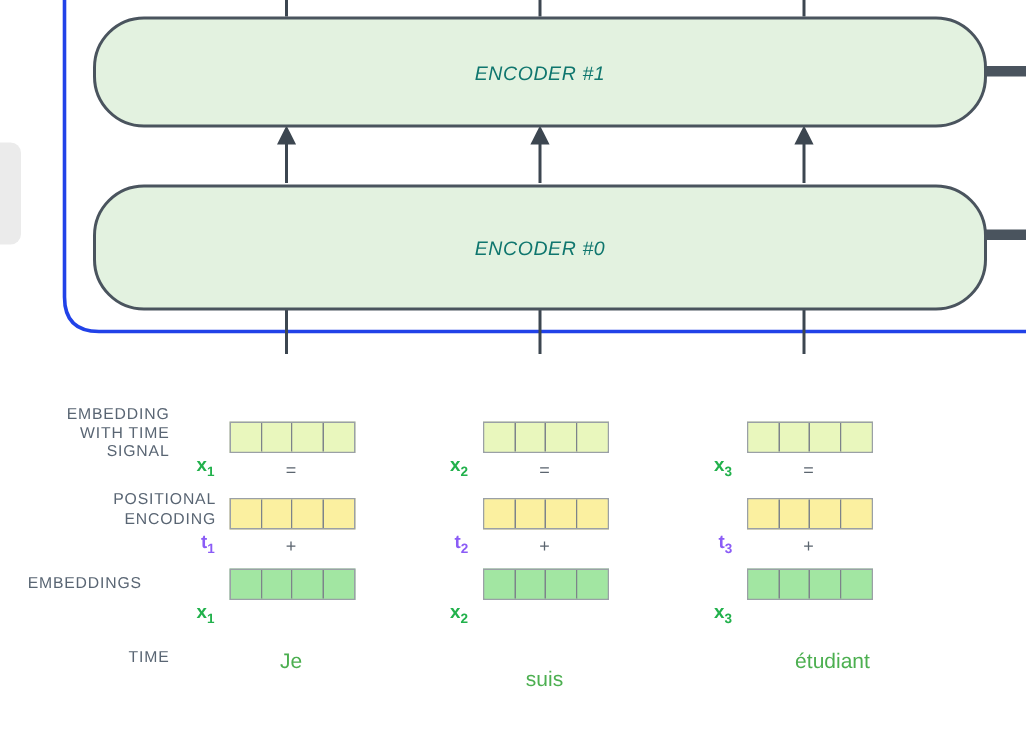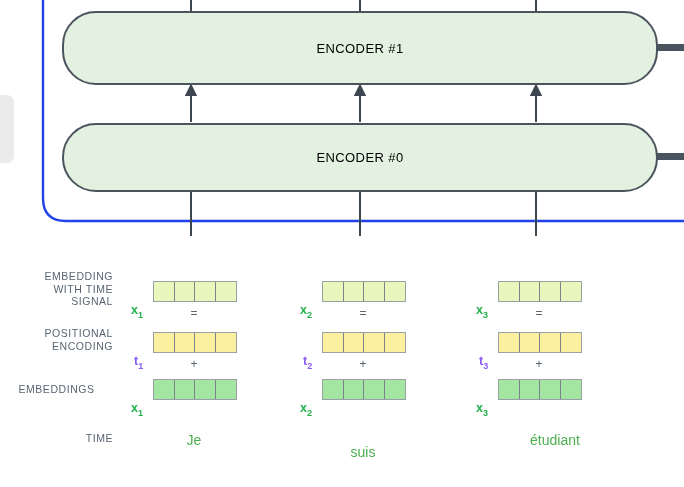--- a/index.html
+++ b/index.html
@@ -22,40 +22,41 @@
   
   .encoder{
     position:absolute;
     background:#e3f2e0;
     border:2.2px solid #4a545e;
     border-radius:34px;
     display:flex;align-items:center;justify-content:center;
     box-sizing:border-box;
   }
   .encoder-label{
-    font-size:13px;color:#000000;letter-spacing:.4px;
-    font-family:"Liberation Sans","DejaVu Sans",sans-serif;
+    font-size:13px;color:#0f766e;letter-spacing:.4px;
+    font-family:"Liberation Sans","DejaVu Sans",sans-serif;
+    font-style:italic;
   }
   #enc1{left:62px;top:11px;width:596px;height:74px;}
-  #enc0{left:62px;top:123px;width:596px;height:69px;}
+  #enc0{left:62px;top:123px;width:596px;height:84px;}
 
   
   .stub{position:absolute;height:7px;background:#4a545e;border-radius:1px;}
   #stub1{left:656px;top:44px;width:30px;}
   #stub0{left:656px;top:153px;width:30px;}
 
   
   .row-label{
     position:absolute;text-align:right;
     font-size:10.5px;line-height:12.5px;
     color:#596573;letter-spacing:.55px;
     font-family:"Liberation Sans","DejaVu Sans",sans-serif;
   }
   #lbl-ewts{left:0px;top:254px;width:113px;margin-top:16px;}
-  #lbl-pos {left:0px;top:327px;width:113px;}
+  #lbl-pos {left:0px;top:327px;width:113px;padding-left:31px;}
   #lbl-emb {left:0px;top:383px;width:113px;text-align:center;}
   #lbl-input{left:0px;top:432px;width:113px;}
 
   
   .vec{position:absolute;display:flex;height:21px;box-sizing:border-box;
        border:1px solid #9aa0a6;}
   .vec .cell{width:20.5px;height:100%;box-sizing:border-box;border-right:1px solid #7d838a;}
   .vec .cell:last-child{border-right:none;}
 
   .vec.ewts{background:#e9f7bd;}

